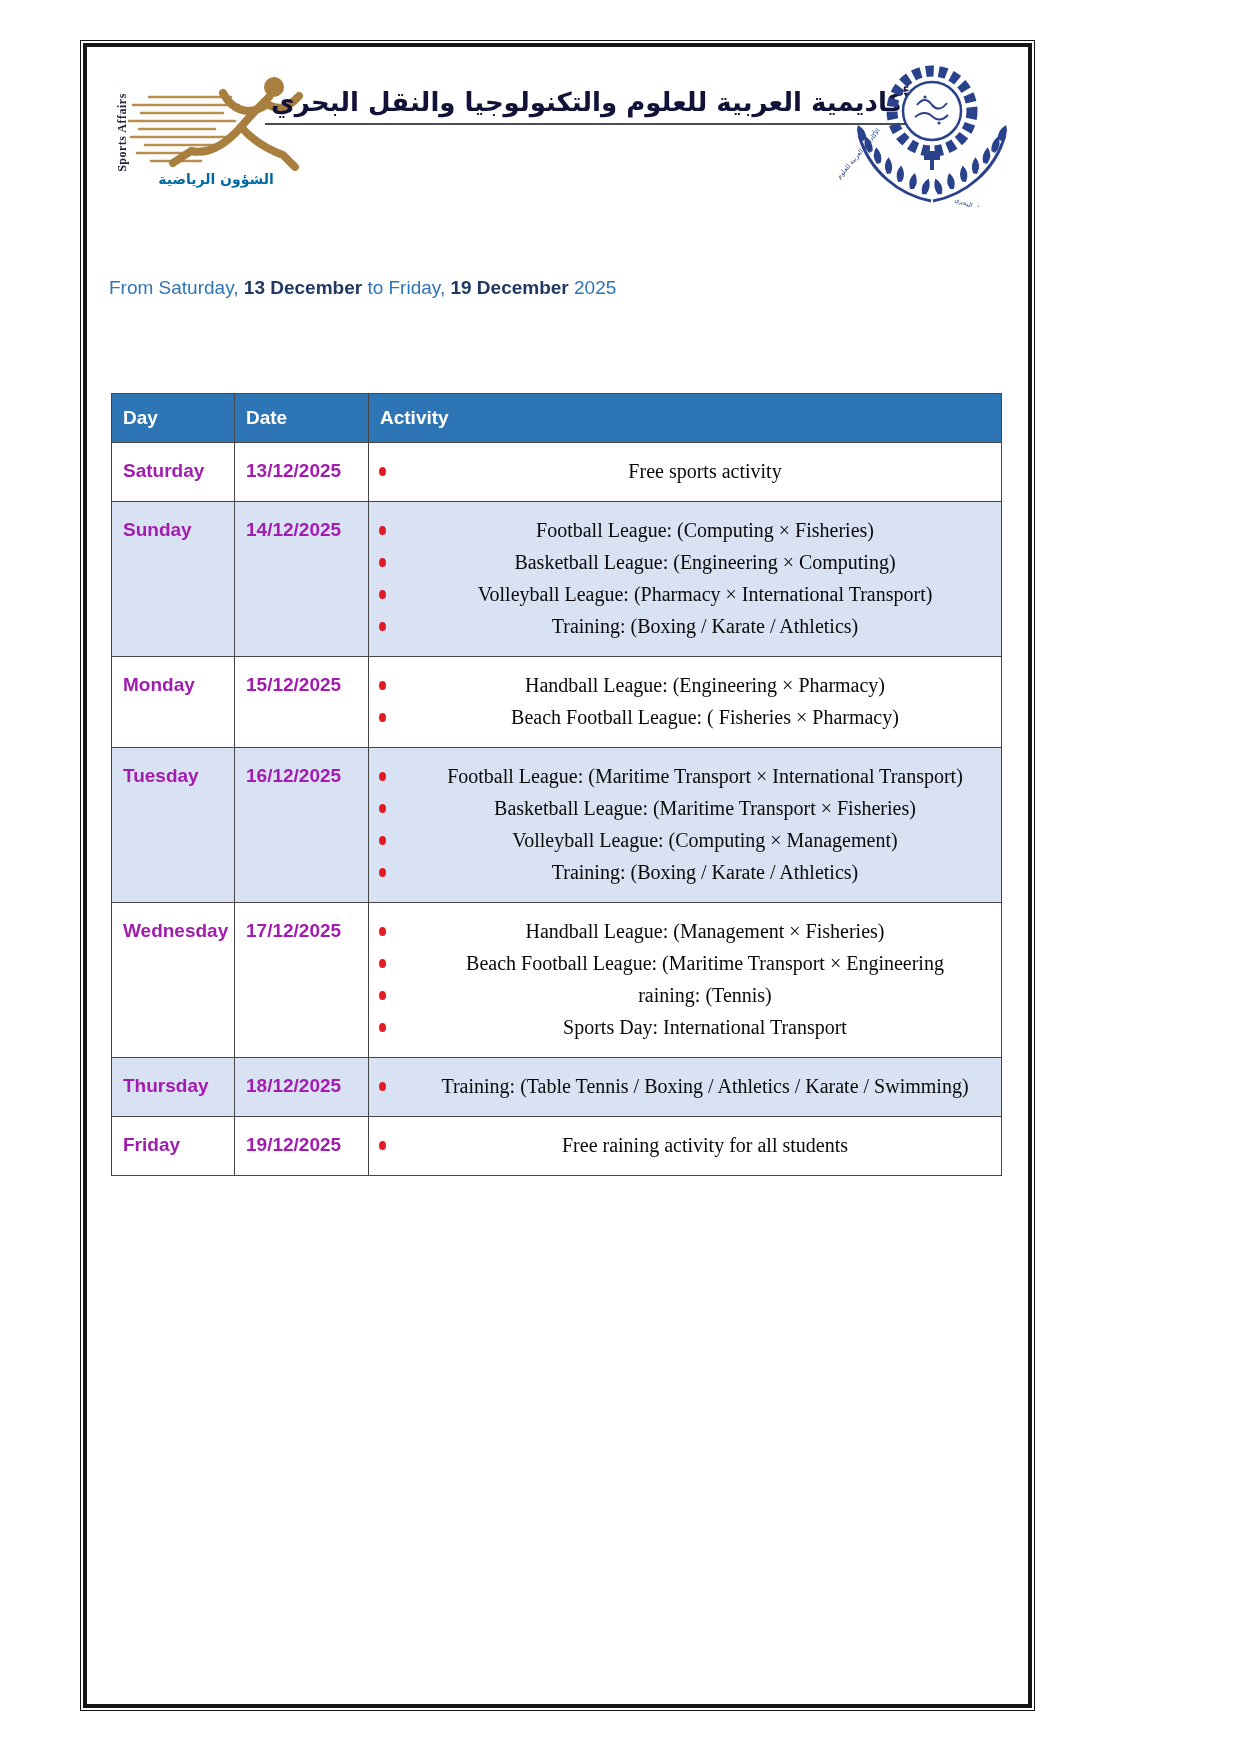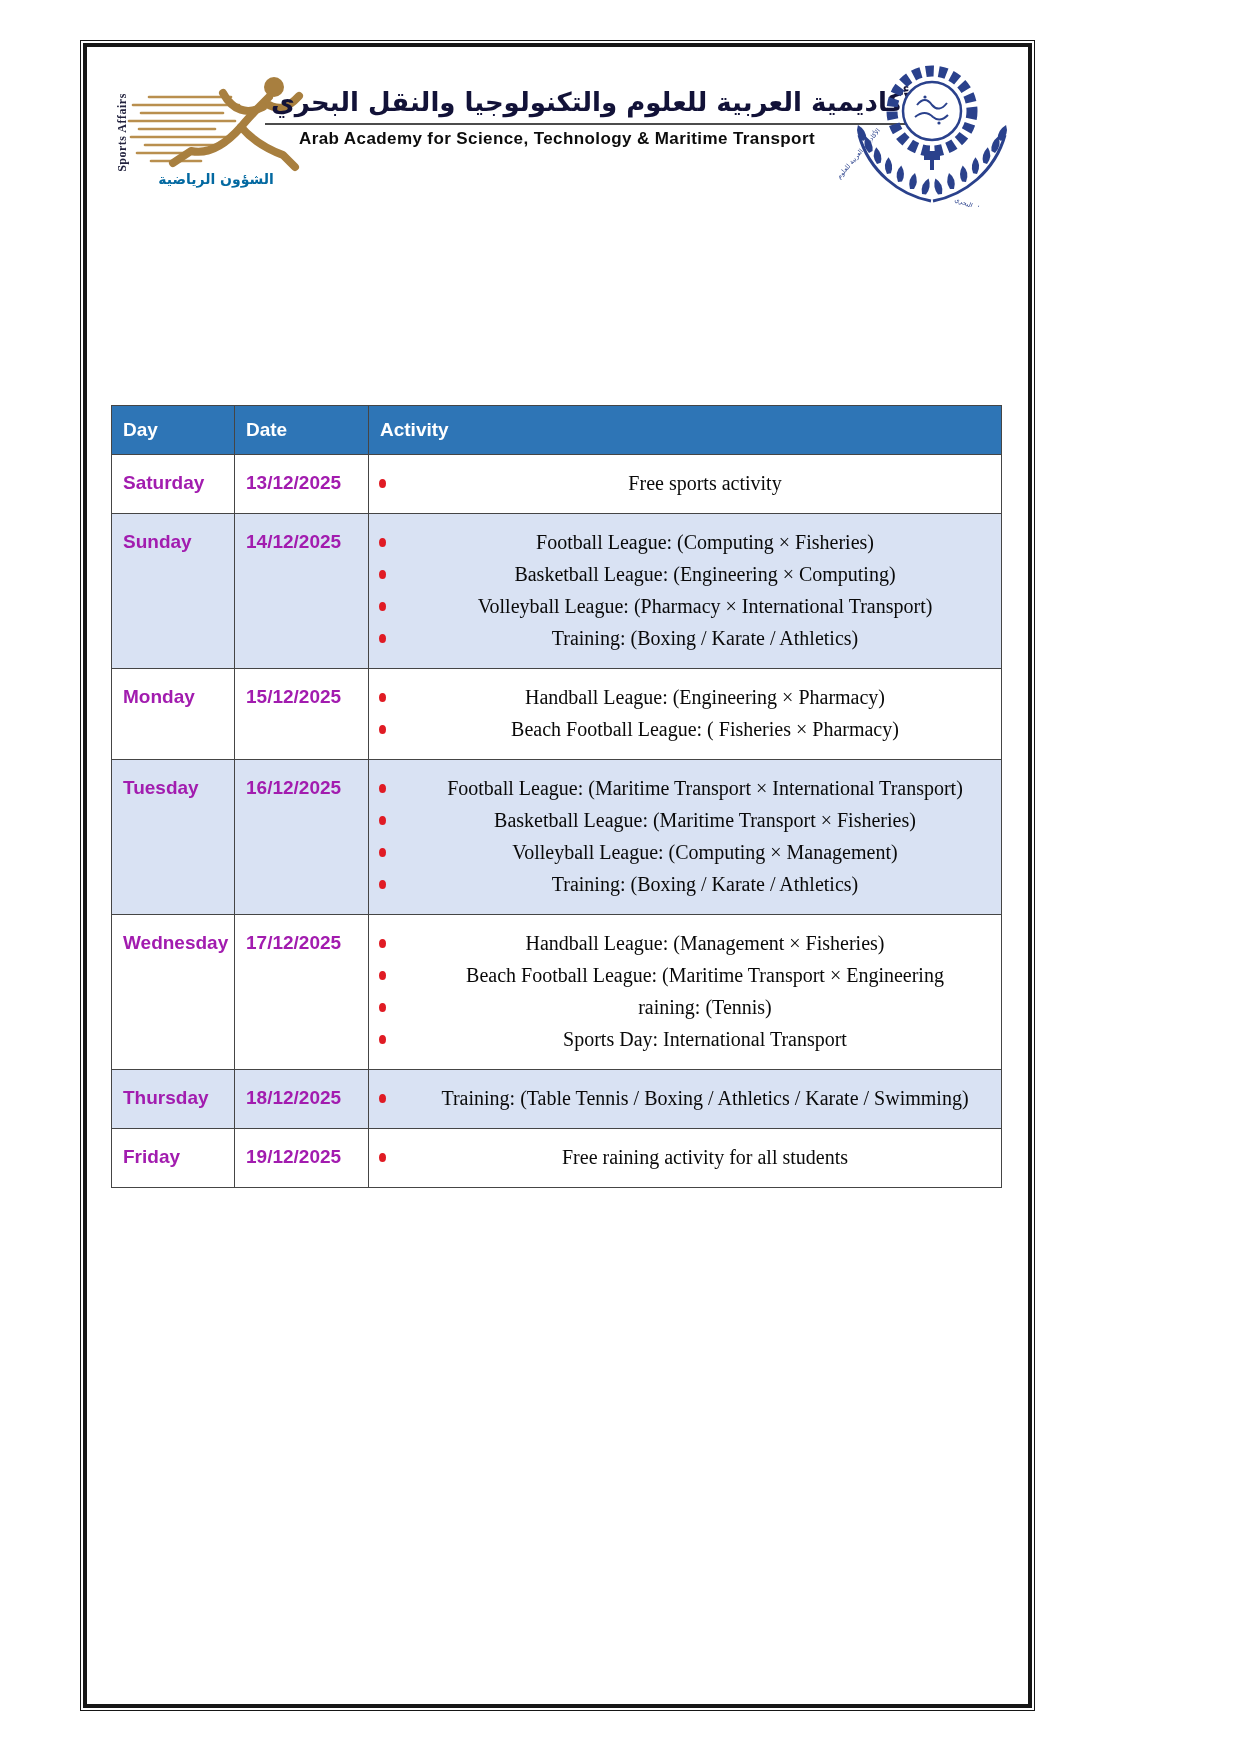--- a/index.html
+++ b/index.html
@@ -45,21 +45,21 @@
   
   .agenda-title{position:absolute;left:22px;top:186px;white-space:nowrap;}
   .agenda-title .pre{font-size:20px;font-weight:600;color:var(--title-navy,#1F3864);}
   .agenda-title .hl{font-size:23px;font-weight:500;color:var(--accent-red,#E02129);margin-left:4px;}
   .subtitle{position:absolute;left:22px;top:230px;font-size:19px;white-space:nowrap;}
   .subtitle .st-light{color:var(--subtitle-blue,#2E75B6);font-weight:400;}
   .subtitle .st-dark{color:var(--title-navy,#1F3864);font-weight:600;}
 
   
   table.agenda{
-    position:absolute;left:24px;top:358px;width:890px;
+    position:absolute;left:24px;top:346px;width:890px;
     border-collapse:collapse;table-layout:fixed;
   }
   table.agenda col.c-day{width:123px;}
   table.agenda col.c-date{width:134px;}
   table.agenda col.c-act{width:633px;}
   table.agenda th,table.agenda td{
     border:1.5px solid #454545;vertical-align:top;
   }
   table.agenda thead th{
     background:var(--header-blue,#2E75B6);color:#ffffff;text-align:left;
@@ -115,21 +115,20 @@
             <path d="M130,64 C142,78 156,86 172,92 L184,104"></path>
             <path d="M130,64 C114,82 98,92 80,88 L62,100"></path>
           </g>
         </svg>
         <div class="sports-affairs-vert">Sports Affairs</div>
         <div class="runner-arabic">الشؤون الرياضية</div>
       </div>
 
       <div class="center-titles">
         <span class="arabic-calligraphy">الأكاديمية العربية للعلوم والتكنولوجيا والنقل البحري</span>
-        <div class="english-academy">Arab Academy for Science, Technology &amp; Maritime Transport</div>
       </div>
 
       <div class="emblem">
         <svg width="190" height="152" viewBox="0 0 190 152">
           <defs>
             <path id="leafL" d="M0 0 Q-3 -10 5 -16 Q9 -7 4 0 Z" fill="#2a418c"></path>
             <path id="leafR" d="M0 0 Q3 -10 -5 -16 Q-9 -7 -4 0 Z" fill="#2a418c"></path>
           </defs>
 
           <circle cx="97" cy="56" r="40" fill="none" stroke="#2a418c" stroke-width="11" stroke-dasharray="8 5"></circle>
@@ -161,20 +160,21 @@
             <use href="#leafR" transform="translate(131,127) rotate(6)"></use>
             <use href="#leafR" transform="translate(119,134) rotate(0)"></use>
             <use href="#leafR" transform="translate(107,139) rotate(-6)"></use>
           </g>
 
           <text x="2" y="118" transform="rotate(-50 10 118)" font-family="DejaVu Sans" font-size="6.5" fill="#2a418c">الأكاديمية العربية للعلوم</text>
           <text x="120" y="150" transform="rotate(22 130 146)" font-family="DejaVu Sans" font-size="6.5" fill="#2a418c">والتكنولوجيا والنقل البحري</text>
         </svg>
       </div>
 
+      <div class="subtitle"><span class="st-light">From Saturday, </span><span class="st-dark">13 December </span><span class="st-light">to Friday, </span><span class="st-dark">19 December </span><span class="st-light">2025</span></div>
 
       <table class="agenda">
         <colgroup>
             <col class="c-day">
             <col class="c-date">
             <col class="c-act">
           </colgroup>
         <thead>
           <tr>
               <th>Day</th>

